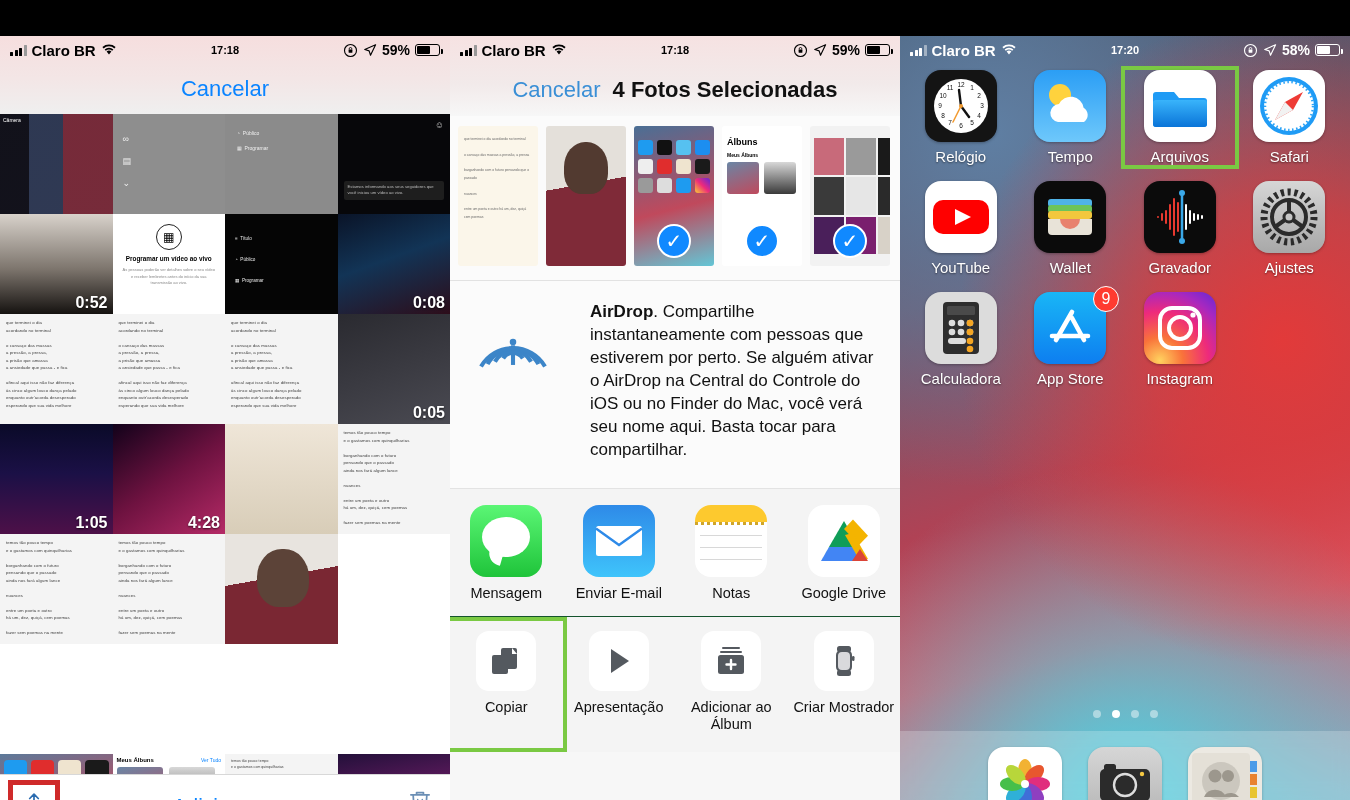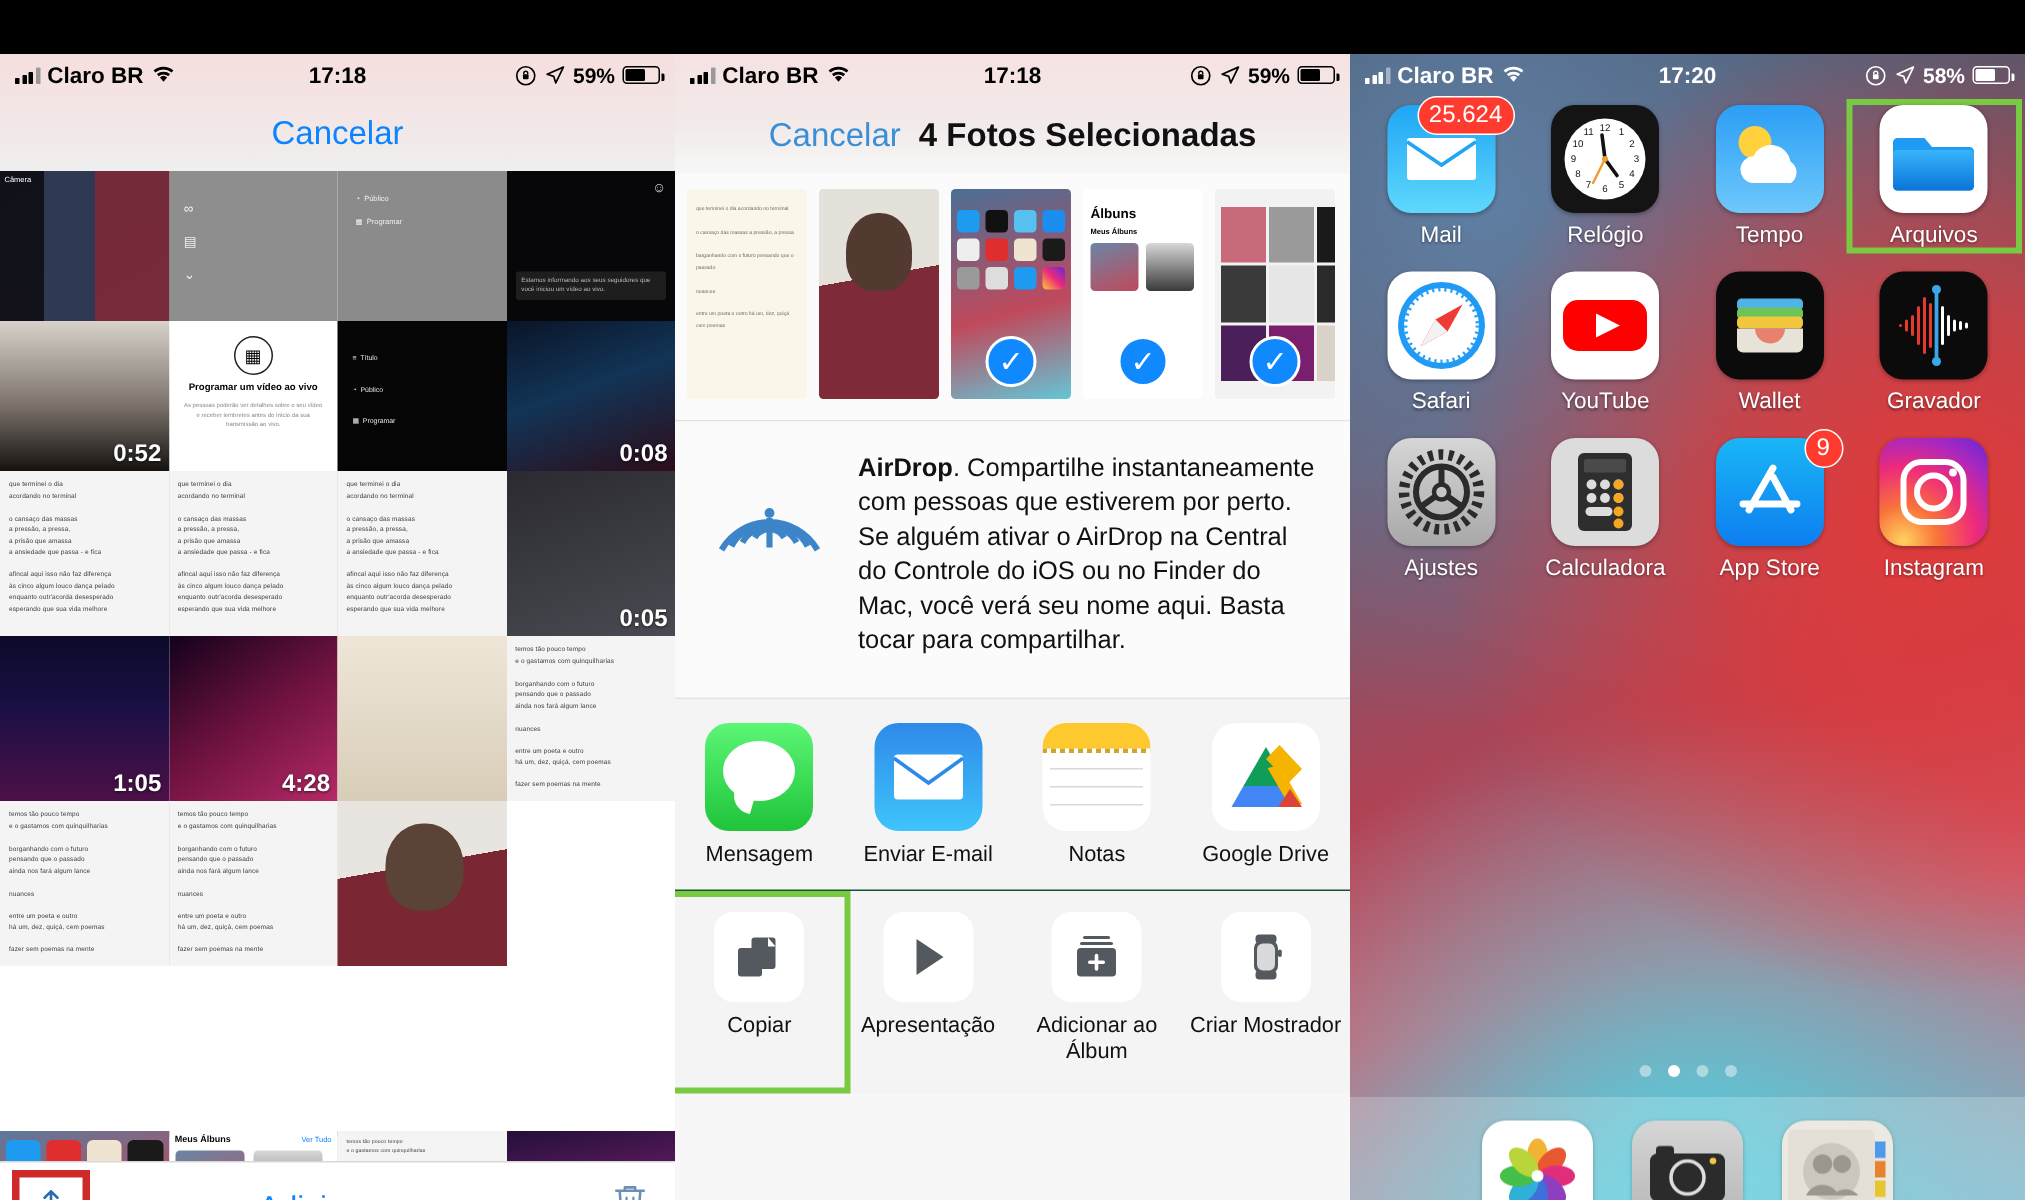--- a/index.html
+++ b/index.html
@@ -6,21 +6,21 @@
   html,body { width:1350px; height:800px; overflow:hidden; background:#000;
     font-family:"Liberation Sans","DejaVu Sans",sans-serif; }
   .screens { display:flex; width:1350px; height:800px;margin-top:36px; }
   .panel { width:450px; height:800px; position:relative; overflow:hidden; }
 
   
   .statusbar { height:28px; display:flex; align-items:center; padding:0 10px;
     font-size:15px; font-weight:bold; position:relative; z-index:5; }
   .sb-left { display:flex; align-items:center; gap:5px; }
   .sb-center { position:absolute; left:0; right:0; text-align:center;
-    font-size:15px; font-weight:bold; pointer-events:none; }
+    font-size:11px; font-weight:bold; pointer-events:none; }
   .sb-right { margin-left:auto; display:flex; align-items:center; gap:5px; position:relative; z-index:2; }
   .bars { display:flex; align-items:flex-end; gap:1.5px; height:11px; }
   .bars i { width:3px; border-radius:.5px; display:block; }
   .bars i:nth-child(1){height:4px} .bars i:nth-child(2){height:6px}
   .bars i:nth-child(3){height:8px} .bars i:nth-child(4){height:11px}
   .batt { width:25px; height:12px; border:1.4px solid currentColor; border-radius:3px;
     position:relative; display:inline-block; }
   .batt::after { content:""; position:absolute; right:-3.5px; top:3.5px; width:2px; height:5px;
     background:currentColor; border-radius:0 1px 1px 0; }
   .batt i { position:absolute; left:1px; top:1px; bottom:1px; background:currentColor;
@@ -66,21 +66,21 @@
     justify-content:center; gap:12px; z-index:5; }
   .p2-cancel { font-size:22px; color:#3a8fd6; }
   .p2-title { font-size:22px; font-weight:bold; color:#111; }
   .thumbs { display:flex; gap:8px; padding:10px 8px 14px; align-items:flex-start;
     background:#fbfbfb; border-bottom:1px solid #e2e2e2; }
   .thumb { position:relative; width:80px; height:140px; border-radius:3px; overflow:hidden;
     background:#ddd; flex:none; }
   .thumb .chk2 { position:absolute; left:50%; bottom:8px; transform:translateX(-50%);
     width:34px; height:34px; border-radius:50%; background:#1089ff; border:2px solid #fff;
     display:flex; align-items:center; justify-content:center; color:#fff; font-size:20px; }
-  .airdrop { display:flex; gap:18px; padding:20px 22px 26px; align-items:flex-start;
+  .airdrop { display:flex; gap:36px; padding:20px 22px 26px; align-items:flex-start;
     background:#fbfbfb; border-bottom:1px solid #e3e3e3; }
   .airdrop-txt { font-size:17px; line-height:1.35; color:#111; }
   .airdrop-txt b { font-weight:bold; }
   .apps-row, .acts-row { display:flex; background:#f4f4f4; }
   .apps-row { padding:16px 0 14px; border-bottom:1px solid #14532d; }
   .acts-row { padding:14px 0 18px; }
   .app-cell, .act-cell { flex:1; display:flex; flex-direction:column; align-items:center;
     gap:8px; position:relative; }
   .app-lbl, .act-lbl { font-size:14.5px; color:#111; text-align:center; line-height:1.2; }
   .icon-sq { width:72px; height:72px; border-radius:16px; overflow:hidden; position:relative; }
@@ -575,30 +575,20 @@
           </svg>
         <span class="pct">58%</span>
         <span class="batt">
             <i style="width:56%"></i>
           </span>
       </div>
     </div>
 
     <div class="hgrid">
 
-      <div class="happ">
-        <div class="happ-icon" style="background:linear-gradient(180deg,#1fa6f5,#5fd8fd)">
-          <svg width="72" height="72" viewBox="0 0 72 72">
-              <rect x="13" y="22" width="46" height="28" rx="2" fill="#fff"></rect>
-              <path d="M13 24.5 36 40l23-15.5" fill="none" stroke="#1fa6f5" stroke-width="2.4"></path>
-            </svg>
-        </div>
-        <span class="badge">25.624</span>
-        <span class="happ-lbl">Mail</span>
-      </div>
 
       <div class="happ">
         <div class="happ-icon" style="background:#141414">
           <svg width="72" height="72" viewBox="0 0 72 72">
             <circle cx="36" cy="36" r="27" fill="#fff"></circle>
             <g font-size="6.5" font-family="sans-serif" fill="#111" text-anchor="middle">
               <text x="36" y="17">12</text>
                 <text x="47" y="20">1</text>
                 <text x="54" y="28">2</text>
               <text x="57" y="38">3</text>

